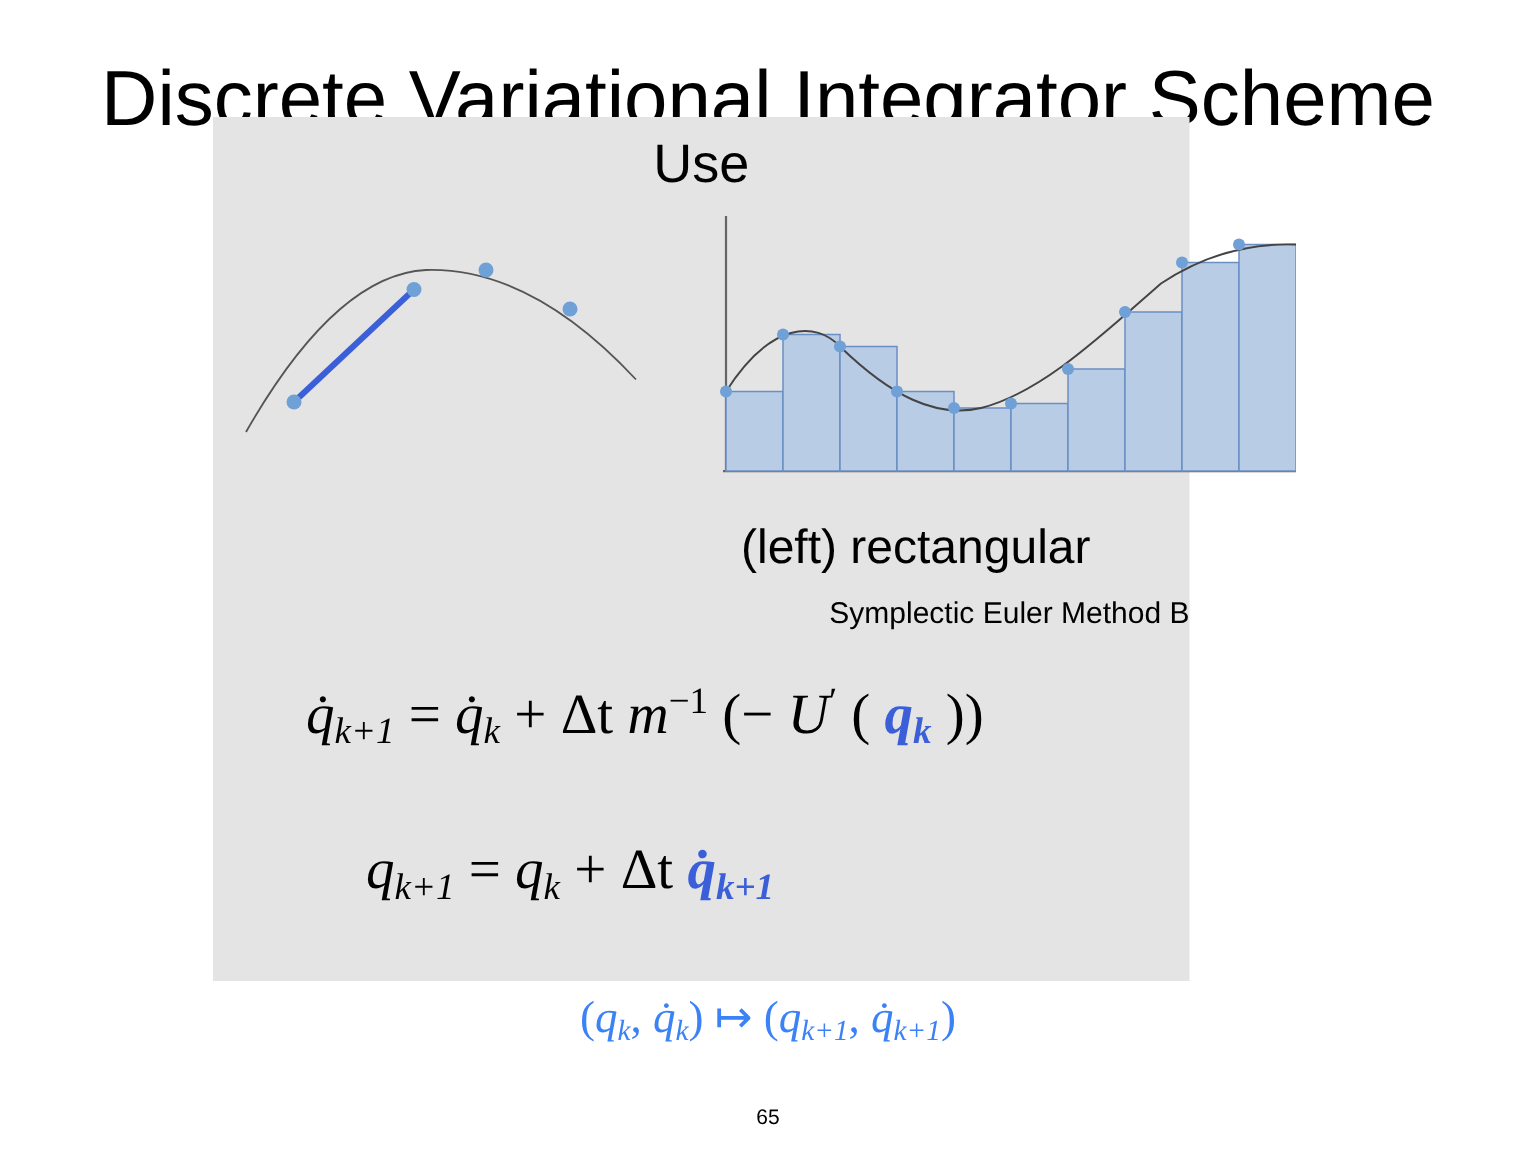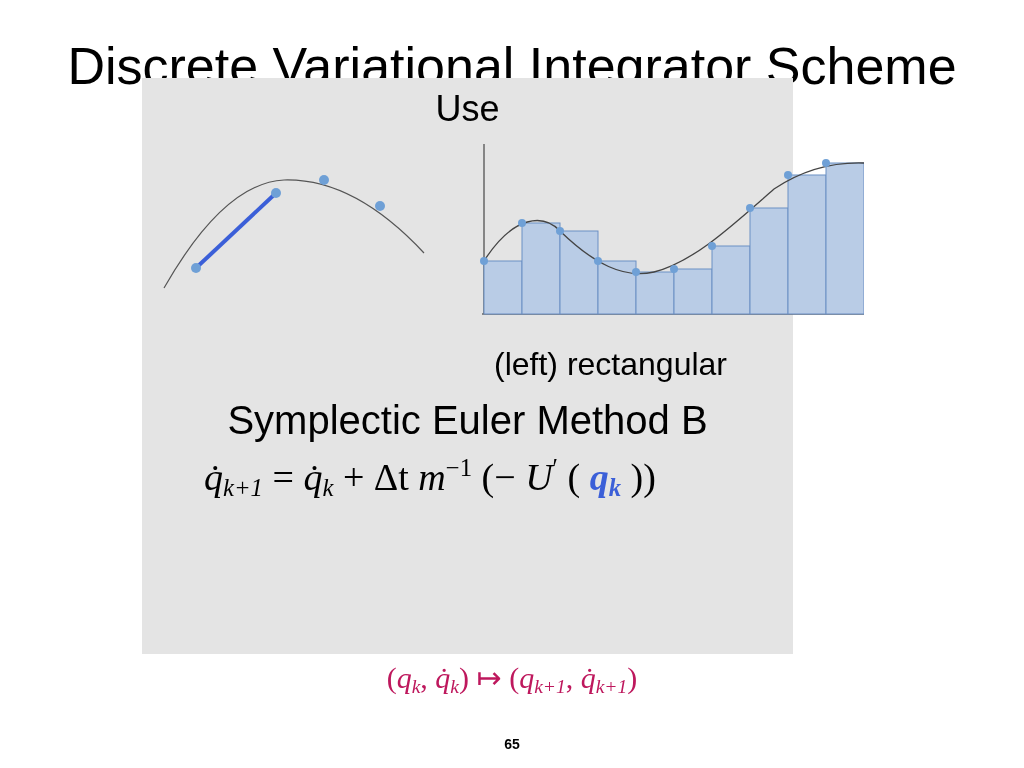--- a/index.html
+++ b/index.html
@@ -66,22 +66,22 @@
     position: absolute;
     top: 268px;
     left: 352px;
     font-size: 32px;
   }
   .symplectic-label {
     position: absolute;
     top: 320px;
     left: 0;
     width: 100%;
-    text-align: center;
-    font-size: 40px;
+    text-align: right;
+    font-size: 20px;
   }
   .eq1 {
     position: absolute;
     top: 376px;
     left: 62px;
     width: 616px;
     font-family: "Times New Roman", Georgia, serif;
     font-size: 38px;
     white-space: nowrap;
   }
@@ -94,30 +94,30 @@
     white-space: nowrap;
   }
   .mapsto {
     position: absolute;
     top: 660px;
     left: 0;
     width: 1024px;
     text-align: center;
     font-family: "Times New Roman", Georgia, serif;
     font-size: 30px;
-    color: #be185d;
+    color: #3b82f6;
   }
   .pagenum {
     position: absolute;
     bottom: 16px;
     left: 0;
     width: 1024px;
     text-align: center;
     font-size: 14px;
-    font-weight: bold;
+    font-weight: normal;
   }
   .sub { font-size: 0.65em; vertical-align: -0.28em; font-style: italic; margin-top: 24px; }
   .sup { font-size: 0.65em; vertical-align: 0.55em; }
   .it { font-style: italic; }
   .blue-highlight { color: #3b5fd8; font-weight: bold; }
 </style>
 </head>
 <body>
 
 <div class="slide">
@@ -183,20 +183,28 @@
       <span> + </span>
       <span>Δt </span>
       <span class="it">m</span><span class="sup">−1</span>
       <span>(−</span>
       <span class="it">U</span><span class="sup">′</span>
       <span>(</span>
       <span class="it blue-highlight">q</span><span class="sub blue-highlight">k</span>
       <span>))</span>
     </div>
 
+    <div class="eq2">
+      <span class="it">q</span><span class="sub">k+1</span>
+      <span> = </span>
+      <span class="it">q</span><span class="sub">k</span>
+      <span> + </span>
+      <span>Δt </span>
+      <span class="it blue-highlight">q̇</span><span class="sub blue-highlight">k+1</span>
+    </div>
 
   </div>
 
   <div class="mapsto">
     <span>(</span><span class="it">q</span><span class="sub">k</span><span>, </span><span class="it">q̇</span><span class="sub">k</span><span>)</span><span> ↦ </span><span>(</span><span class="it">q</span><span class="sub">k+1</span><span>, </span><span class="it">q̇</span><span class="sub">k+1</span><span>)</span>
   </div>
 
   <div class="pagenum">65</div>
 
 </div>

